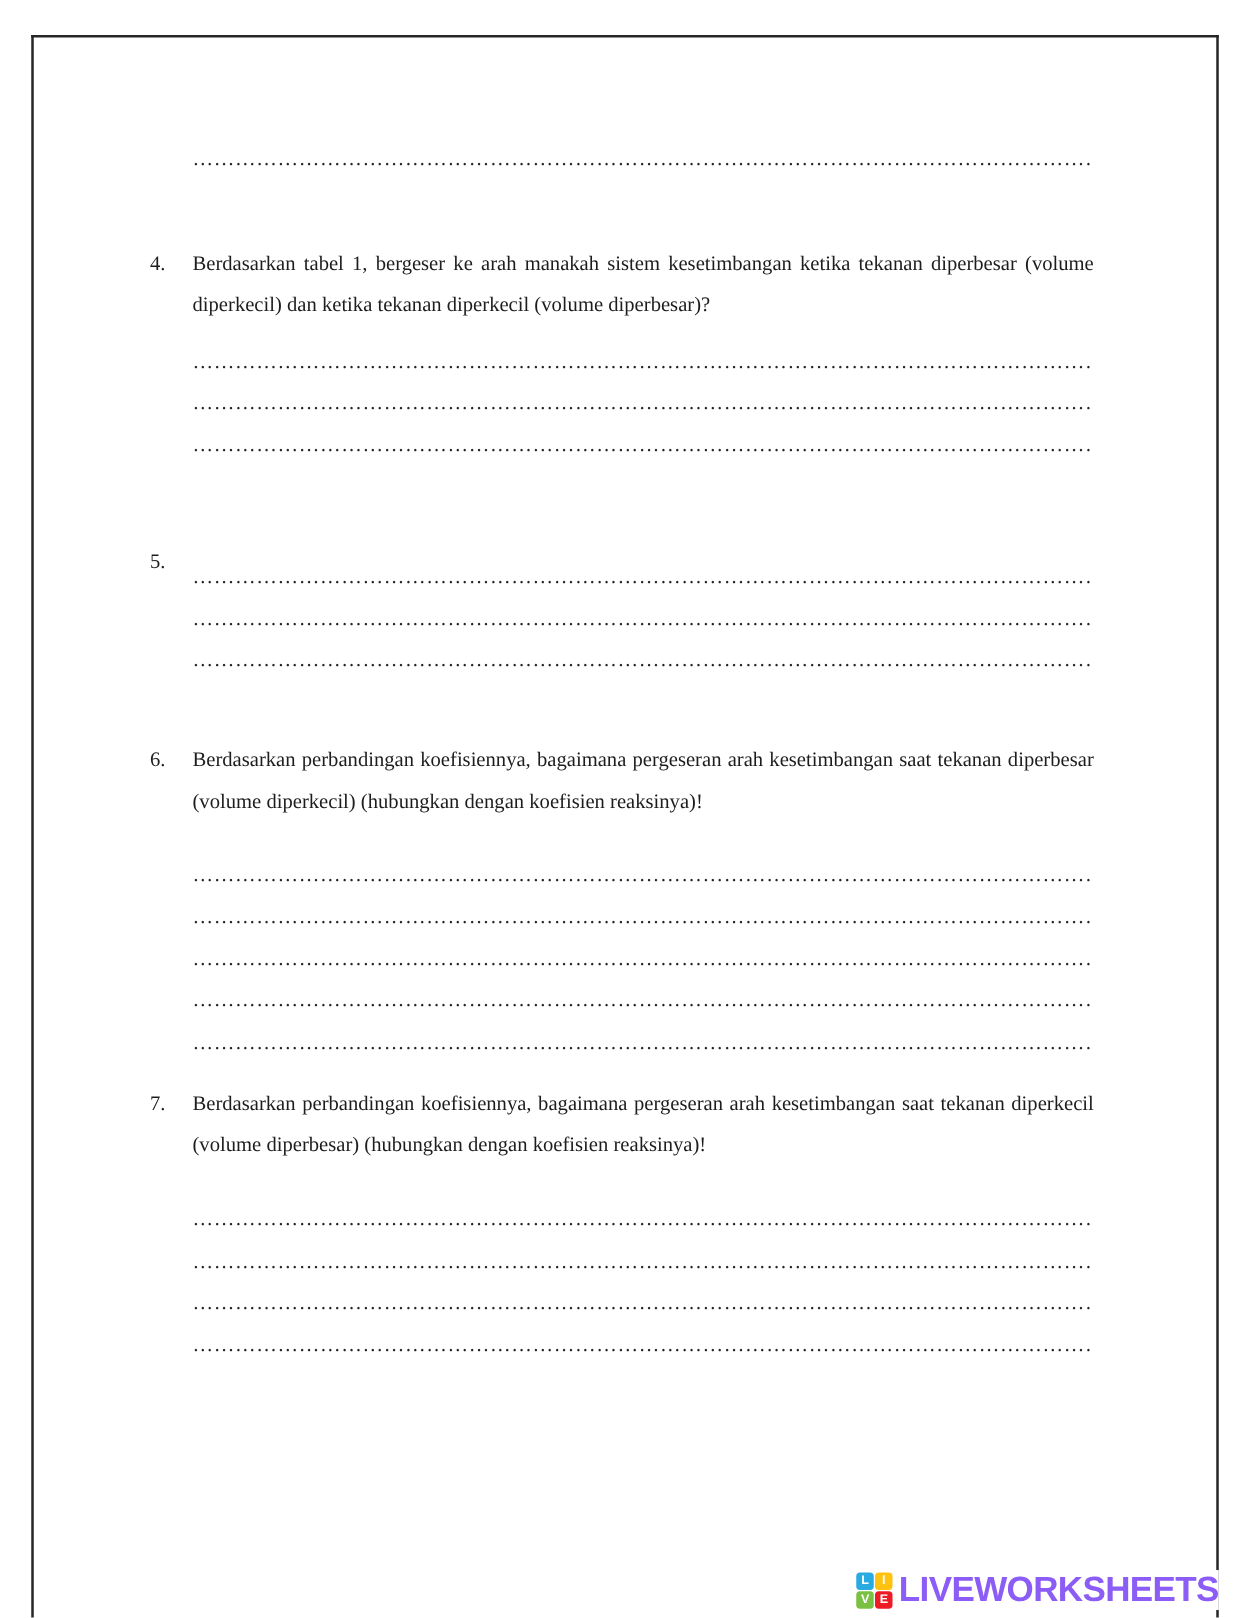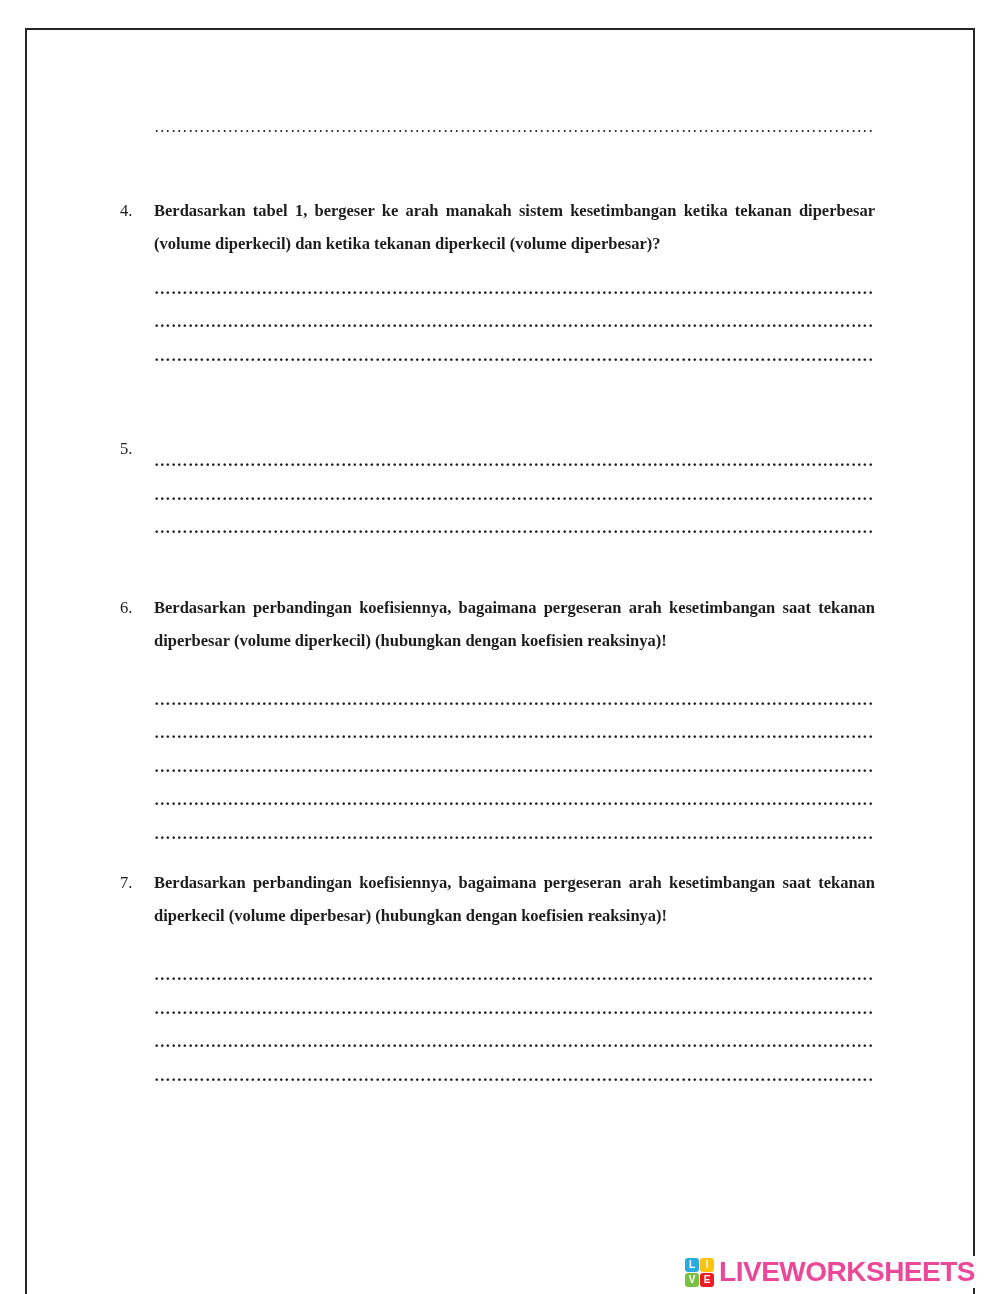--- a/index.html
+++ b/index.html
@@ -40,21 +40,21 @@
   .question {
     display: flex;
     align-items: flex-start;
   }
   .q-num {
     width: 34px;
     flex: 0 0 34px;
     font-size: 16.5px;
     line-height: 33px;
   }
-  .q-body { flex: 1; min-width: 0; font-weight: bold; }
+  .q-body { flex: 1; min-width: 0; }
   .q-text {
     font-size: 16.5px;
     line-height: 33px;
     text-align: justify;
   }
   .answers { margin-top: 12px; }
   .answers.gap-lg { margin-top: 26px; }
 
   .q4 { margin-top: 50px; }
   .q5 { margin-top: 60px; }
@@ -90,21 +90,21 @@
   }
   .sq-l { background: #29abe2; }
   .sq-i { background: #ffc20e; }
   .sq-v { background: #7ac143; }
   .sq-e { background: #ed1c24; }
   .brand-text {
     font-family: "Liberation Sans", sans-serif;
     font-weight: bold;
     font-size: 28px;
     letter-spacing: -0.5px;
-    color: #ec4899;
+    color: #8b5cf6;
   }
 </style>
 </head>
 <body>
 
 <div class="frame">
   <div class="content">
 
     <div class="answer-line top-line">……………………………………………………………………………………………………………………………………………………</div>
 

